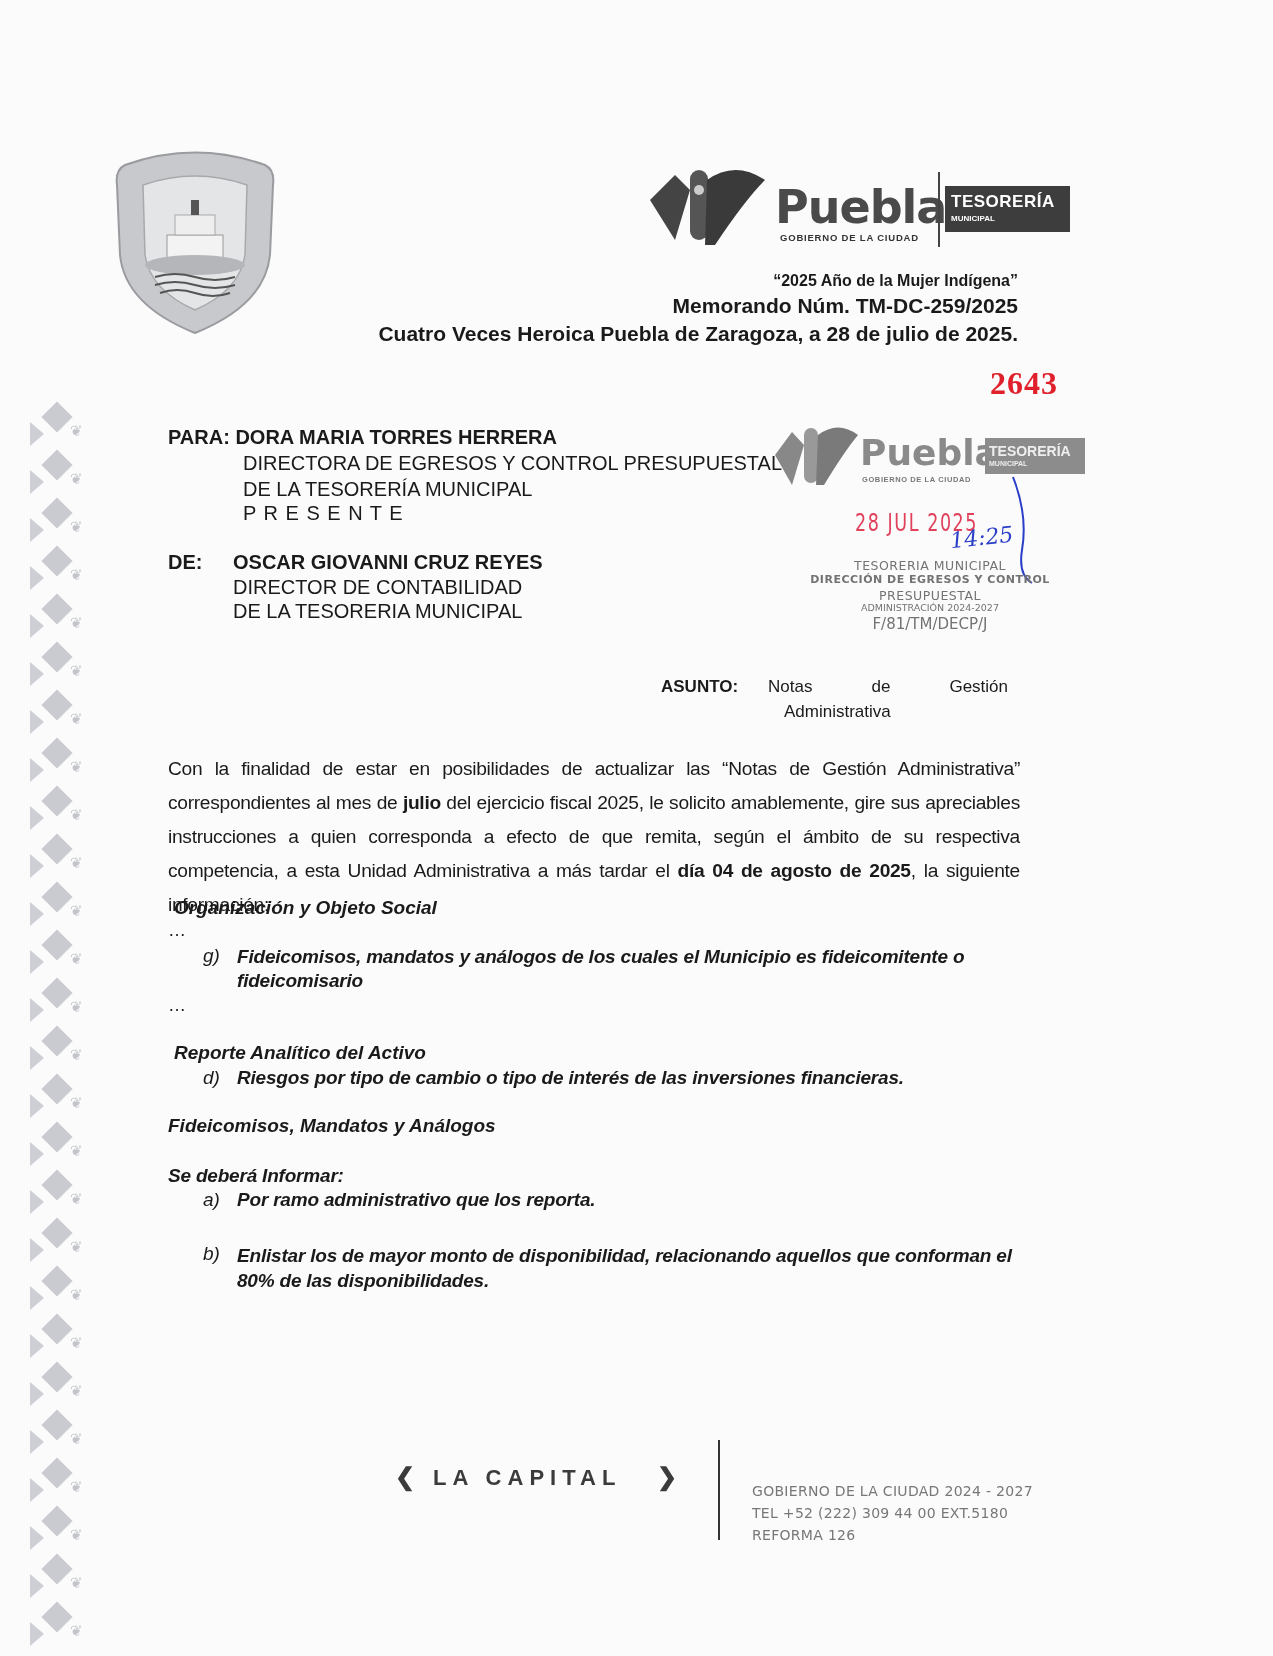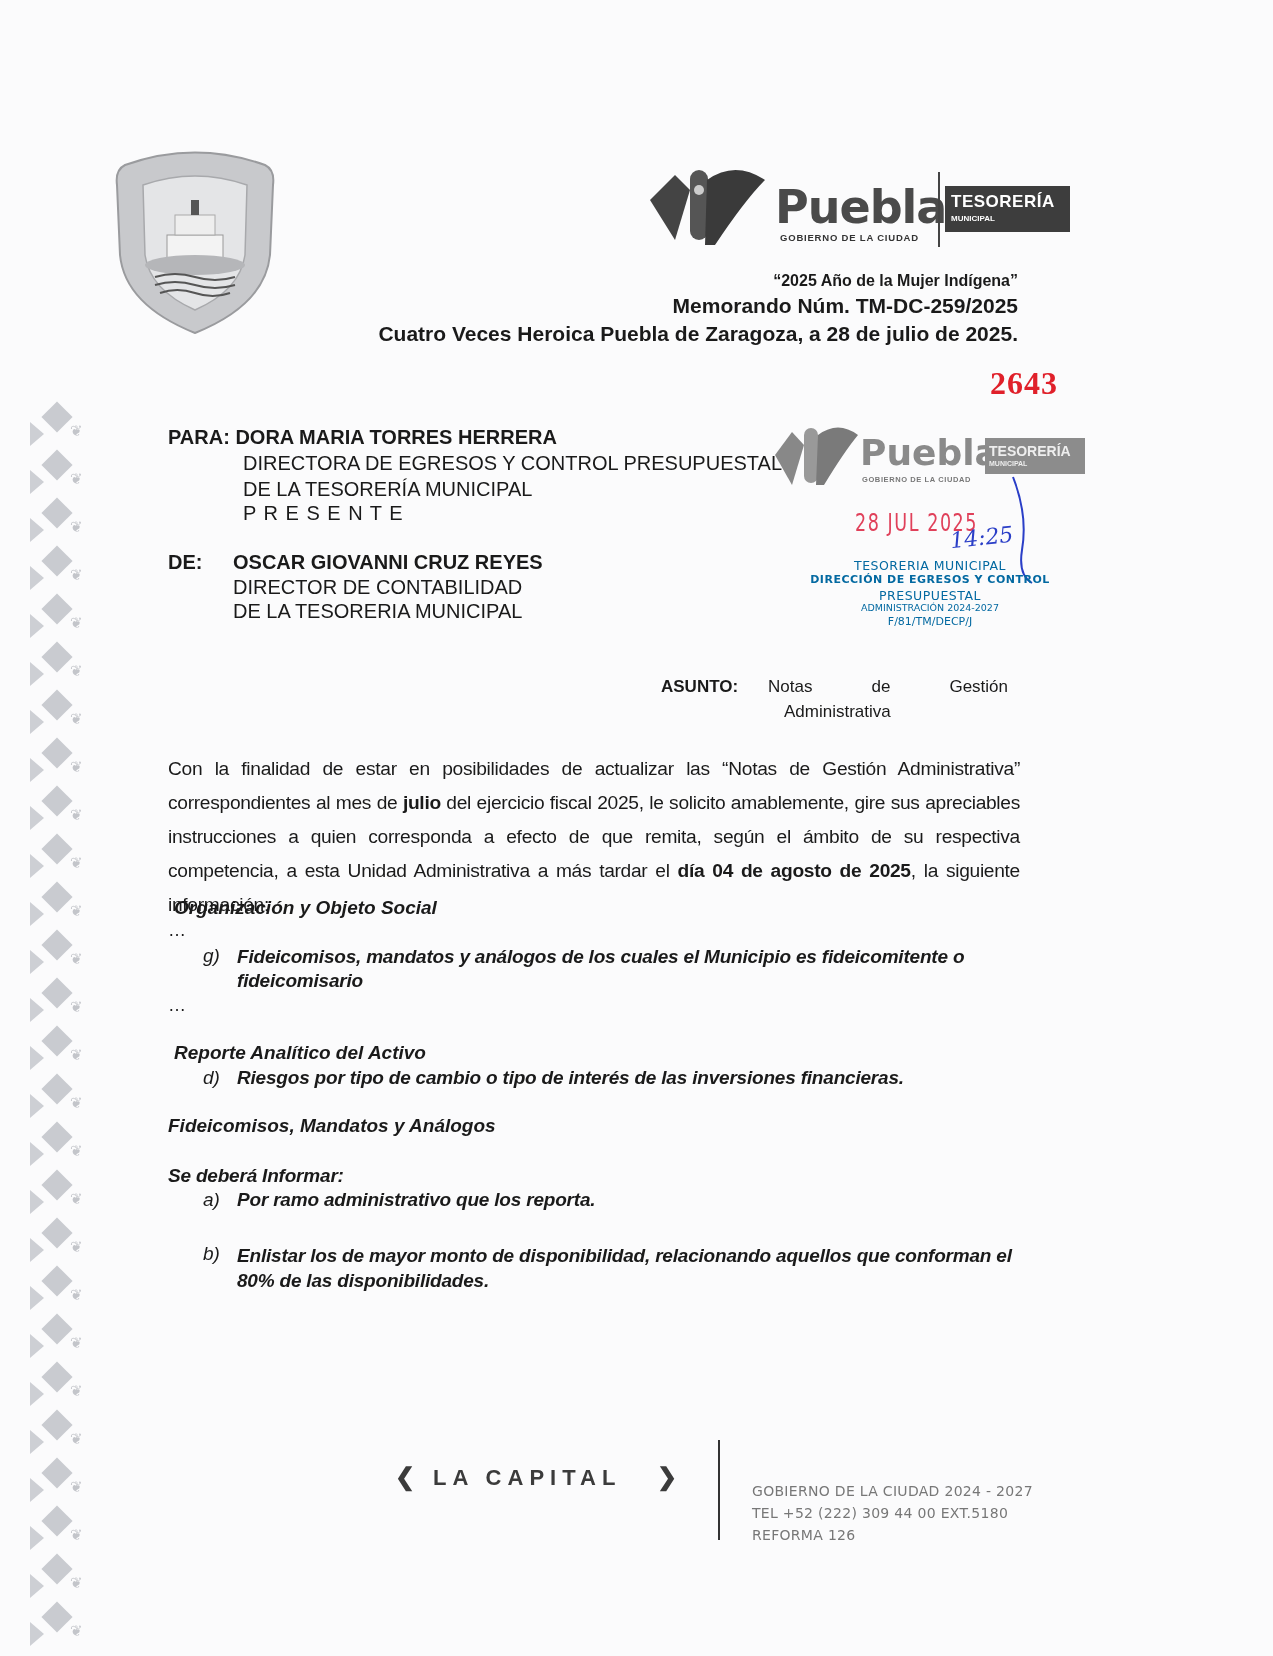--- a/index.html
+++ b/index.html
@@ -46,26 +46,26 @@
 
   
   .stamp { left: 770px; top: 420px; width: 320px; height: 215px; }
   .stamp-logo-word { position: absolute; left: 90px; top: 12px; font-family: "DejaVu Sans", sans-serif; font-weight: bold; font-size: 36px; color: #8a8a8a; }
   .stamp-logo-sub { position: absolute; left: 92px; top: 55px; font-size: 7.5px; font-weight: bold; color: #777; letter-spacing: 0.6px; }
   .stamp-teso { position: absolute; left: 215px; top: 18px; width: 100px; height: 36px; background: #8c8c8c; color: #eee; }
   .stamp-teso .t1 { position: absolute; left: 4px; top: 5px; font-weight: bold; font-size: 14px; }
   .stamp-teso .t2 { position: absolute; left: 4px; top: 22px; font-size: 7px; font-weight: bold; }
   .stamp-date { position: absolute; left: 85px; top: 88px; font-family: "DejaVu Sans Condensed", "DejaVu Sans", sans-serif; font-size: 25px; color: #e0405a; transform: scaleX(0.78); transform-origin: left; letter-spacing: 2px; }
   .stamp-time { position: absolute; left: 180px; top: 105px; font-family: "DejaVu Serif", serif; font-style: italic; font-size: 22px; color: #2a3ec7; transform: rotate(-6deg); }
-  .stamp-line { position: absolute; font-family: "DejaVu Sans", sans-serif; color: #0369a1; text-align: center; width: 320px; left: 0; }
+  .stamp-line { position: absolute; font-family: "DejaVu Sans", sans-serif; color: #737373; text-align: center; width: 320px; left: 0; }
   .stamp-l1 { top: 138px; font-size: 12.5px; letter-spacing: 0.5px; }
   .stamp-l2 { top: 153px; font-size: 11px; letter-spacing: 0.5px; font-weight: bold; }
   .stamp-l3 { top: 168px; font-size: 12.5px; letter-spacing: 0.5px; }
   .stamp-l4 { top: 182px; font-size: 9.5px; }
-  .stamp-l5 { top: 195px; font-size: 11px; }
+  .stamp-l5 { top: 195px; font-size: 15px; }
   .stamp-sig { position: absolute; left: 238px; top: 55px; }
 
   
   .asunto-label { left: 661px; top: 677px; font-size: 17px; font-weight: bold; }
   .asunto-value { left: 768px; top: 677px; width: 240px; font-size: 17px; text-align: justify; text-align-last: justify; }
   .asunto-value2 { left: 768px; top: 702px; font-size: 17px; margin-left: 16px; }
 
   
   .body-para { left: 168px; top: 752px; width: 852px; font-size: 19.2px; line-height: 34px; text-align: justify; letter-spacing: -0.3px; }
   .body-para b { font-weight: bold; }

